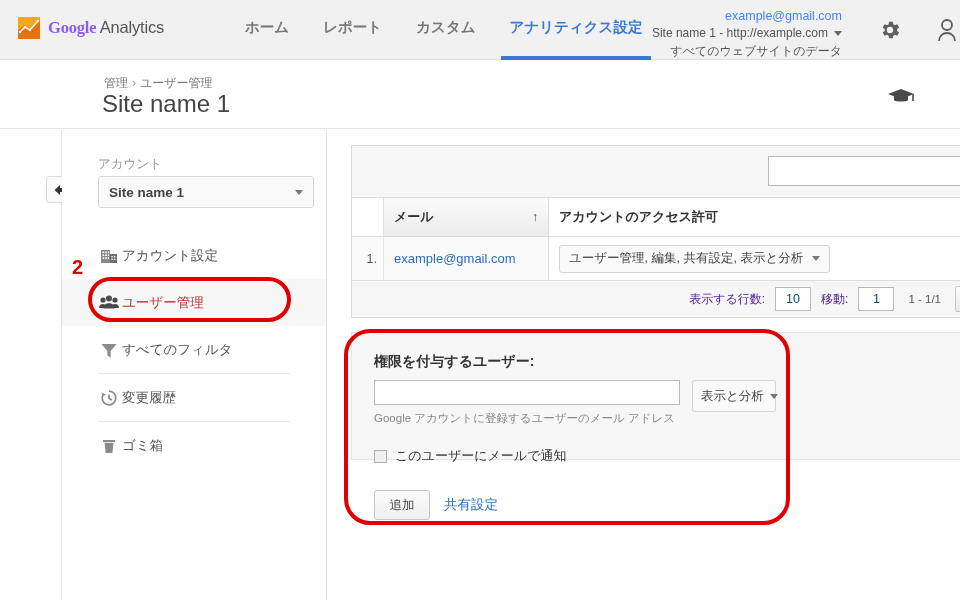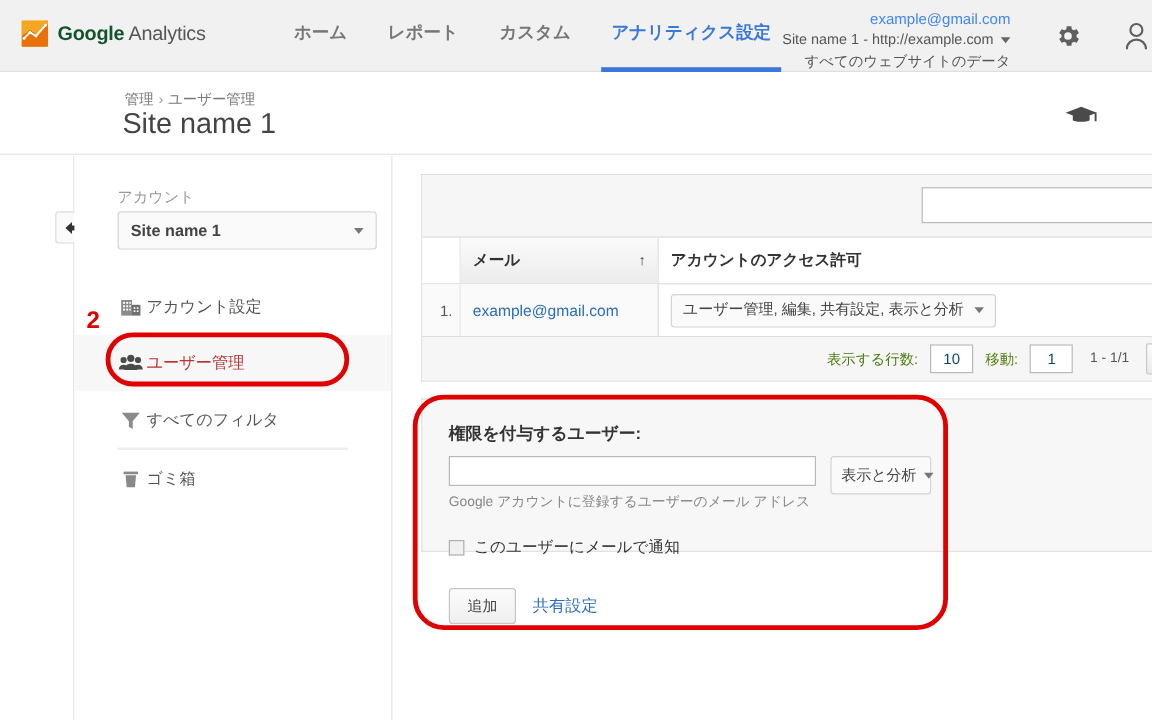--- a/index.html
+++ b/index.html
@@ -24,21 +24,21 @@
   .brand-logo {
     width: 22px; height: 22px;
     background: linear-gradient(135deg, #f9ab00 0%, #f9ab00 45%, #e8710a 45%, #e8710a 100%);
     position: relative; overflow: hidden; border-radius: 1px;
   }
   .brand-logo svg { position: absolute; left: 0; top: 0; }
   .brand-name {
     font-size: 16.5px; color: #555; letter-spacing: -0.2px;
     white-space: nowrap;
   }
-  .brand-name b { font-weight: bold; color: #14532d; }
+  .brand-name b { font-weight: bold; color: #8b5cf6; font-family: Liberation Serif, serif; }
 
   .nav {
     position: absolute; left: 228px; top: 0; height: 60px;
     display: flex; align-items: flex-start; gap: 0; font-weight: bold;
   }
   .nav-item {
     position: relative; height: 60px; padding: 18px 17px 0 17px;
     font-size: 14.5px; color: #777; white-space: nowrap; cursor: pointer;
   }
   .nav-item.active { color: #3c78d8; }
@@ -202,21 +202,21 @@
     height: 28px; background: #fafafa; border: 1px solid #d4d4d4; border-radius: 3px;
     display: inline-flex; align-items: center; gap: 9px; padding: 0 9px;
     font-size: 12.5px; color: #444; cursor: pointer; white-space: nowrap;
   }
 
   .tbl-foot {
     height: 36px; background: #f6f6f6; display: flex; align-items: center;
     justify-content: flex-end; gap: 10px; padding-right: 6px;
     font-size: 12px; color: #555;
   }
-  .foot-lbl { font-size: 12px; color: #4d7c0f; }
+  .foot-lbl { font-size: 12px; color: #4c1d95; }
   .foot-inp {
     width: 36px; height: 24px; border: 1px solid #b9b9b9; background: #fff;
     font-size: 12.5px; text-align: center; font-family: inherit; color:#0c4a6e;
     outline: none;
   }
   .foot-range { font-size: 11.5px; color: #555; margin: 0 4px; }
   .pg-btn {
     width: 30px; height: 26px; border: 1px solid #c9c9c9; border-radius: 2px;
     background: linear-gradient(#fcfcfc, #eaeaea);
     display: flex; align-items: center; justify-content: center;
@@ -390,20 +390,30 @@
         <span class="sb-ic">
           <svg width="20" height="20" viewBox="0 0 20 20">
             <path d="M2.5 4 H17.5 L11.6 11 V17.5 L8.4 15.6 V11 Z" fill="#8a8a8a"></path>
           </svg>
         </span>
         <span class="sb-txt">すべてのフィルタ</span>
       </div>
 
       <div class="sb-div"></div>
 
+      <div class="sb-item">
+        <span class="sb-ic">
+          <svg width="20" height="20" viewBox="0 0 20 20">
+            <path d="M10 3.2a6.8 6.8 0 1 1-6.2 4" fill="none" stroke="#8a8a8a" stroke-width="1.7"></path>
+            <path d="M2.2 4.4 L3.6 8 L7.2 6.8 Z" fill="#8a8a8a"></path>
+            <path d="M10 6.4 V10.3 L12.9 12" fill="none" stroke="#8a8a8a" stroke-width="1.7"></path>
+          </svg>
+        </span>
+        <span class="sb-txt">変更履歴</span>
+      </div>
 
       <div class="sb-div"></div>
 
       <div class="sb-item">
         <span class="sb-ic">
           <svg width="20" height="20" viewBox="0 0 20 20">
             <rect x="4" y="4" width="12" height="2.2" fill="#8a8a8a"></rect>
             <path d="M5.6 7 H14.4 L13.4 17 H6.6 Z" fill="#8a8a8a"></path>
           </svg>
         </span>

